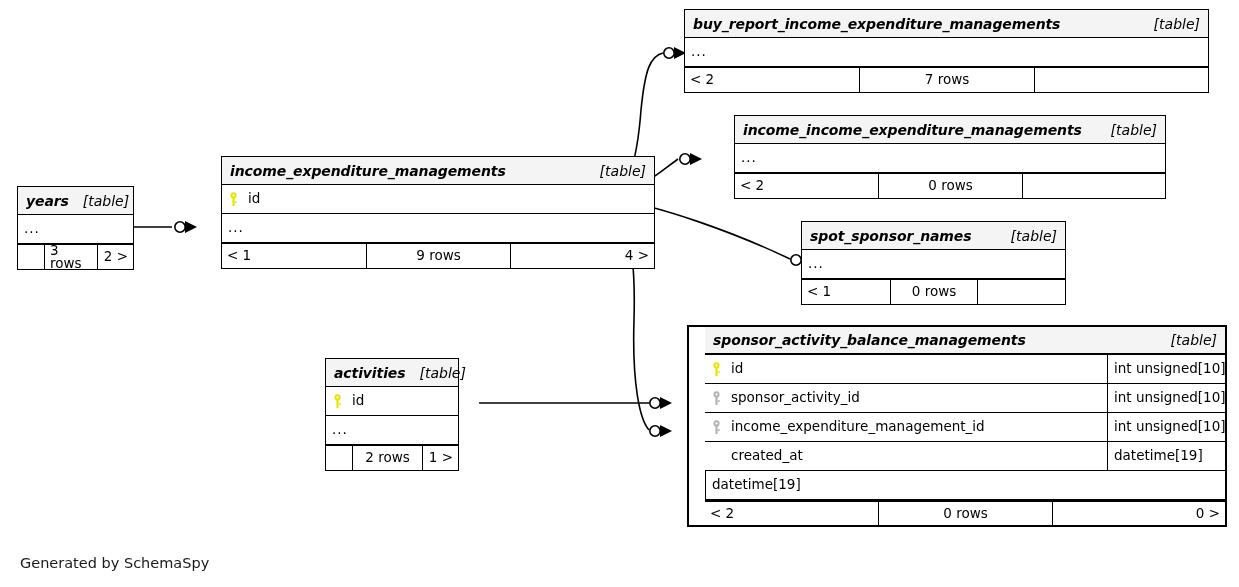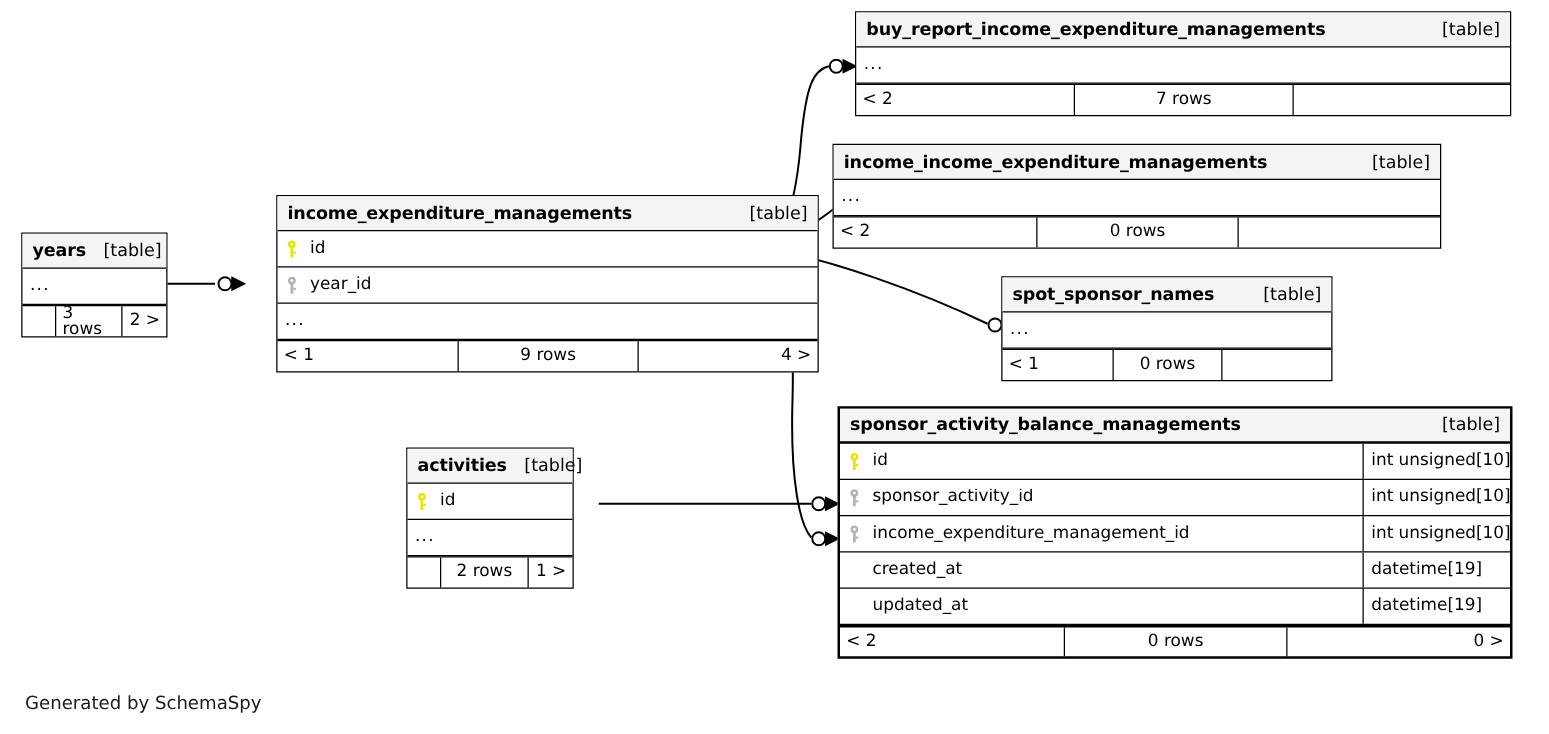--- a/index.html
+++ b/index.html
@@ -42,20 +42,21 @@
   .tbl-head {
     display: flex;
     align-items: center;
     justify-content: space-between;
     background: #f4f4f4;
     border-bottom: 1.5px solid #000000;
     padding: 0 8px;
     height: 28px;
     box-sizing: border-box;
     white-space: nowrap;
+    font-style: italic;
   }
   .tbl.main .tbl-head { border-bottom-width: 2px; }
   .tbl-name {
     font-weight: bold;
     font-size: 14px;
     letter-spacing: -0.1px;
   }
   .tbl-kind {
     font-size: 14px;
     font-weight: normal;
@@ -212,33 +213,20 @@
               <circle cx="5.5" cy="3.4" r="3.1" fill="#e6e600"></circle>
               <circle cx="5.5" cy="3.4" r="1.1" fill="#ffffff"></circle>
               <rect x="4.4" y="5.6" width="2.2" height="8.4" fill="#e6e600"></rect>
               <rect x="6.6" y="9.2" width="2.1" height="1.7" fill="#e6e600"></rect>
             </svg>
         </span>
         <span class="colname-text">id</span>
       </span>
     </div>
     <div class="row">
-      <span class="col-name">
-        <span class="key">
-          <svg width="11" height="15" viewBox="0 0 11 15">
-              <circle cx="5.5" cy="3.4" r="3.1" fill="#b3b3b3"></circle>
-              <circle cx="5.5" cy="3.4" r="1.1" fill="#ffffff"></circle>
-              <rect x="4.4" y="5.6" width="2.2" height="8.4" fill="#b3b3b3"></rect>
-              <rect x="6.6" y="9.2" width="2.1" height="1.7" fill="#b3b3b3"></rect>
-            </svg>
-        </span>
-        <span class="colname-text">year_id</span>
-      </span>
-    </div>
-    <div class="row">
       <span class="ellipsis-row">...</span>
     </div>
     <div class="foot">
       <span class="fcell f-left">&lt; 1</span>
       <span class="fcell f-mid">9 rows</span>
       <span class="fcell f-right">4 &gt;</span>
     </div>
   </div>
 
   <div class="tbl" style="left:684px; top:9px; width:525px;">
@@ -249,21 +237,21 @@
     <div class="row">
       <span class="ellipsis-row">...</span>
     </div>
     <div class="foot">
       <span class="fcell f-left">&lt; 2</span>
       <span class="fcell f-mid">7 rows</span>
       <span class="fcell f-right"></span>
     </div>
   </div>
 
-  <div class="tbl" style="left:666px; top:115px; width:487px;">
+  <div class="tbl" style="left:734px; top:115px; width:432px;">
     <div class="tbl-head">
       <span class="tbl-name">income_income_expenditure_managements</span>
       <span class="tbl-kind">[table]</span>
     </div>
     <div class="row">
       <span class="ellipsis-row">...</span>
     </div>
     <div class="foot">
       <span class="fcell f-left">&lt; 2</span>
       <span class="fcell f-mid">0 rows</span>
@@ -307,21 +295,21 @@
     <div class="row">
       <span class="ellipsis-row">...</span>
     </div>
     <div class="foot narrow">
       <span class="fcell f-left"></span>
       <span class="fcell f-mid">2 rows</span>
       <span class="fcell f-right">1 &gt;</span>
     </div>
   </div>
 
-  <div class="tbl main" style="left:670px; top:325px; width:540px;">
+  <div class="tbl main" style="left:687px; top:325px; width:540px;padding-left:16px;">
     <div class="tbl-head">
       <span class="tbl-name">sponsor_activity_balance_managements</span>
       <span class="tbl-kind">[table]</span>
     </div>
 
     <div class="row">
       <span class="col-name">
         <span class="key">
           <svg width="11" height="15" viewBox="0 0 11 15">
               <circle cx="5.5" cy="3.4" r="3.1" fill="#e6e600"></circle>
@@ -367,24 +355,20 @@
 
     <div class="row">
       <span class="col-name">
         <span class="key"></span>
         <span class="colname-text">created_at</span>
       </span>
       <span class="col-type" style="width:118px;">datetime[19]</span>
     </div>
 
     <div class="row">
-      <span class="col-name">
-        <span class="key"></span>
-        <span class="colname-text">updated_at</span>
-      </span>
       <span class="col-type" style="width:118px;">datetime[19]</span>
     </div>
 
     <div class="foot">
       <span class="fcell f-left">&lt; 2</span>
       <span class="fcell f-mid">0 rows</span>
       <span class="fcell f-right">0 &gt;</span>
     </div>
   </div>
 

